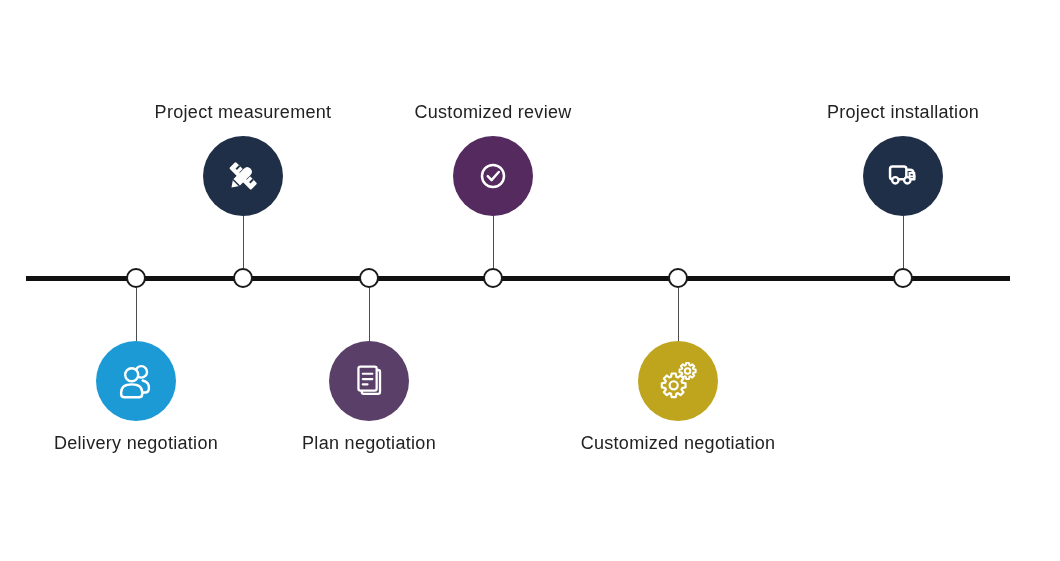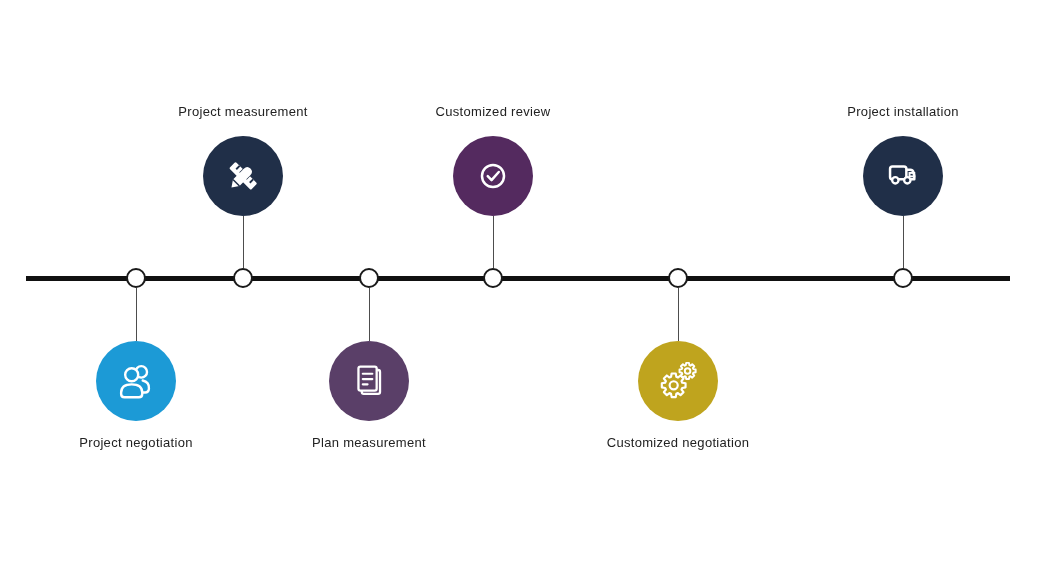--- a/index.html
+++ b/index.html
@@ -23,21 +23,21 @@
     position: absolute;
     top: 0;
     width: 0;
     height: 561px;
   }
   .step-label {
     position: absolute;
     left: 0;
     transform: translateX(-50%);
     white-space: nowrap;
-    font-size: 13px;
+    font-size: 18px;
     color: #222222;
     letter-spacing: 0.3px;
     line-height: 22px;
   }
   .step.above .step-label { top: 101px; }
   .step.below .step-label { top: 432px; }
   .bubble {
     position: absolute;
     left: -40px;
     width: 80px;
@@ -81,21 +81,21 @@
     <div class="node"></div>
     <div class="connector"></div>
     <div class="bubble" style="background-color: rgb(28, 154, 214);">
       <svg width="46" height="46" viewBox="0 0 48 48">
         <circle cx="29.5" cy="14.5" r="6" fill="none" stroke="#ffffff" stroke-width="2.5"></circle>
         <path d="M31,23.5 Q38,25 37.5,32 Q37.2,36 33.5,36 L29,36" fill="none" stroke="#ffffff" stroke-width="2.5" stroke-linecap="round"></path>
         <circle cx="19.5" cy="17.5" r="6.8" stroke="#ffffff" stroke-width="2.5" fill="#1C9AD6"></circle>
         <path d="M8.5,36 Q8.5,27.5 19.5,27.5 Q30.5,27.5 30.5,36 L30.5,37.5 Q30.5,41 27,41 L12,41 Q8.5,41 8.5,37.5 Z" stroke="#ffffff" stroke-width="2.5" stroke-linejoin="round" fill="#1C9AD6"></path>
       </svg>
     </div>
-    <div class="step-label">Project negotiation</div>
+    <div class="step-label">Delivery negotiation</div>
   </div>
 
   <div class="step above" style="left:243px">
     <div class="node"></div>
     <div class="connector"></div>
     <div class="bubble" style="background-color: rgb(32, 47, 72);">
       <svg width="46" height="46" viewBox="0 0 48 48">
         <g transform="rotate(45 24 24)">
           <rect x="8" y="19" width="32" height="9.5" rx="1.5" fill="#ffffff"></rect>
           <path d="M14,19 L14,24 M19.5,19 L19.5,24 M28.5,19 L28.5,24 M34,19 L34,24" fill="none" stroke-width="2" stroke="#202F48"></path>
@@ -114,21 +114,21 @@
     <div class="connector"></div>
     <div class="bubble" style="background-color: rgb(90, 63, 104);">
       <svg width="46" height="46" viewBox="0 0 48 48">
         <rect x="16.5" y="12.5" width="19" height="25" rx="2" fill="none" stroke="#ffffff" stroke-width="2.4"></rect>
         <rect x="13" y="9" width="19" height="25" rx="2" stroke="#ffffff" stroke-width="2.4" fill="#5A3F68"></rect>
         <path d="M17.5,16.5 L27.5,16.5" stroke="#ffffff" stroke-width="2.2" stroke-linecap="round"></path>
         <path d="M17.5,22 L27.5,22" stroke="#ffffff" stroke-width="2.2" stroke-linecap="round"></path>
         <path d="M17.5,27.5 L22.5,27.5" stroke="#ffffff" stroke-width="2.2" stroke-linecap="round"></path>
       </svg>
     </div>
-    <div class="step-label">Plan measurement</div>
+    <div class="step-label">Plan negotiation</div>
   </div>
 
   <div class="step above" style="left:493px">
     <div class="node"></div>
     <div class="connector"></div>
     <div class="bubble" style="background-color: rgb(84, 42, 95);">
       <svg width="46" height="46" viewBox="0 0 48 48">
         <circle cx="24" cy="24" r="11.5" fill="none" stroke="#ffffff" stroke-width="2.6"></circle>
         <path d="M18.5,24.2 L22.5,28.3 L30,19.8" fill="none" stroke="#ffffff" stroke-width="2.6" stroke-linecap="round" stroke-linejoin="round"></path>
       </svg>

